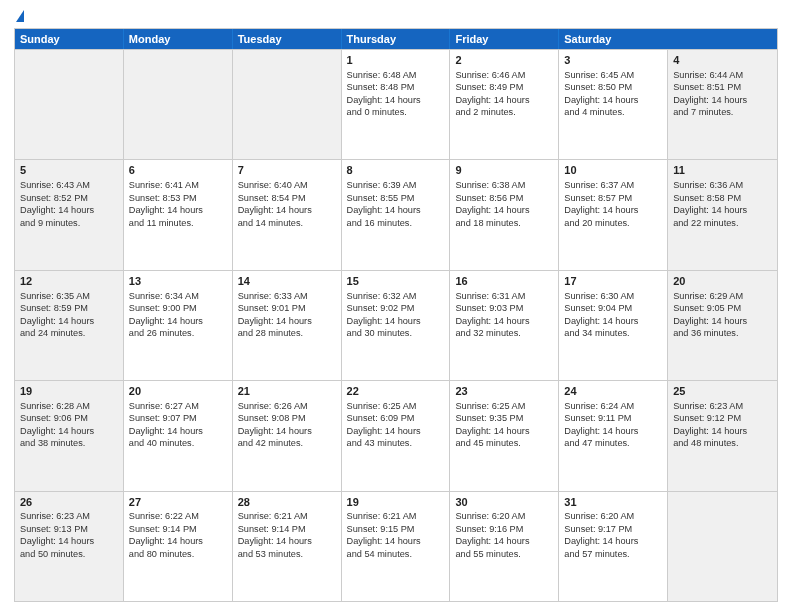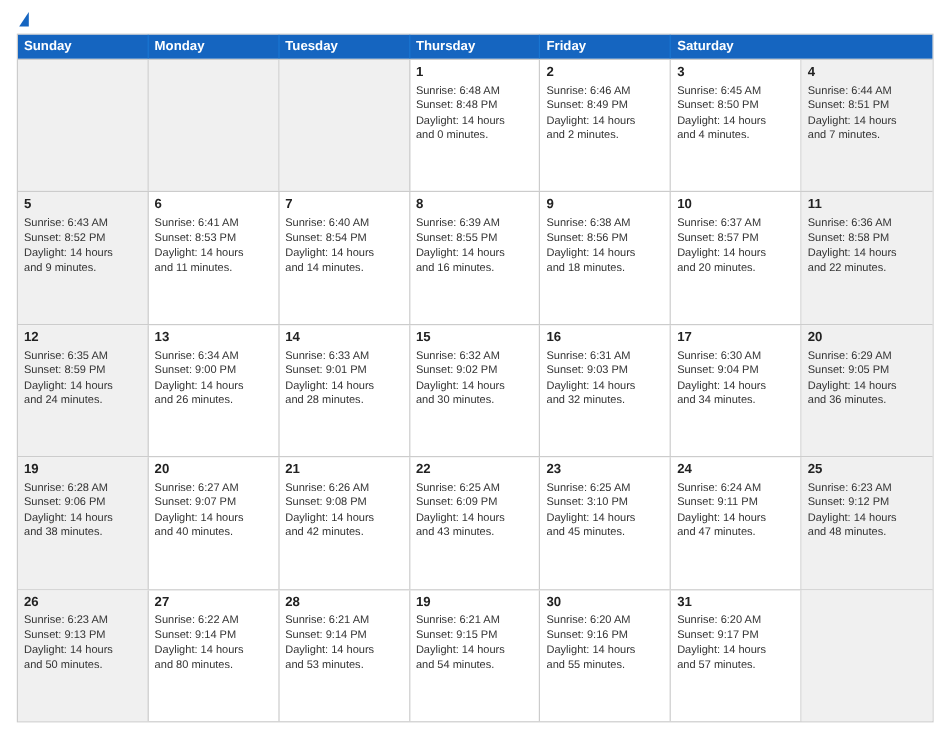--- a/index.html
+++ b/index.html
@@ -306,21 +306,21 @@
           <div class="cal-cell">
             <div class="day-num">22</div>
             <div class="cell-text">Sunrise: 6:25 AM</div>
             <div class="cell-text">Sunset: 6:09 PM</div>
             <div class="cell-text">Daylight: 14 hours</div>
             <div class="cell-text">and 43 minutes.</div>
           </div>
           <div class="cal-cell">
             <div class="day-num">23</div>
             <div class="cell-text">Sunrise: 6:25 AM</div>
-            <div class="cell-text">Sunset: 3:10 PM</div>
+            <div class="cell-text">Sunset: 9:35 PM</div>
             <div class="cell-text">Daylight: 14 hours</div>
             <div class="cell-text">and 45 minutes.</div>
           </div>
           <div class="cal-cell">
             <div class="day-num">24</div>
             <div class="cell-text">Sunrise: 6:24 AM</div>
             <div class="cell-text">Sunset: 9:11 PM</div>
             <div class="cell-text">Daylight: 14 hours</div>
             <div class="cell-text">and 47 minutes.</div>
           </div>

